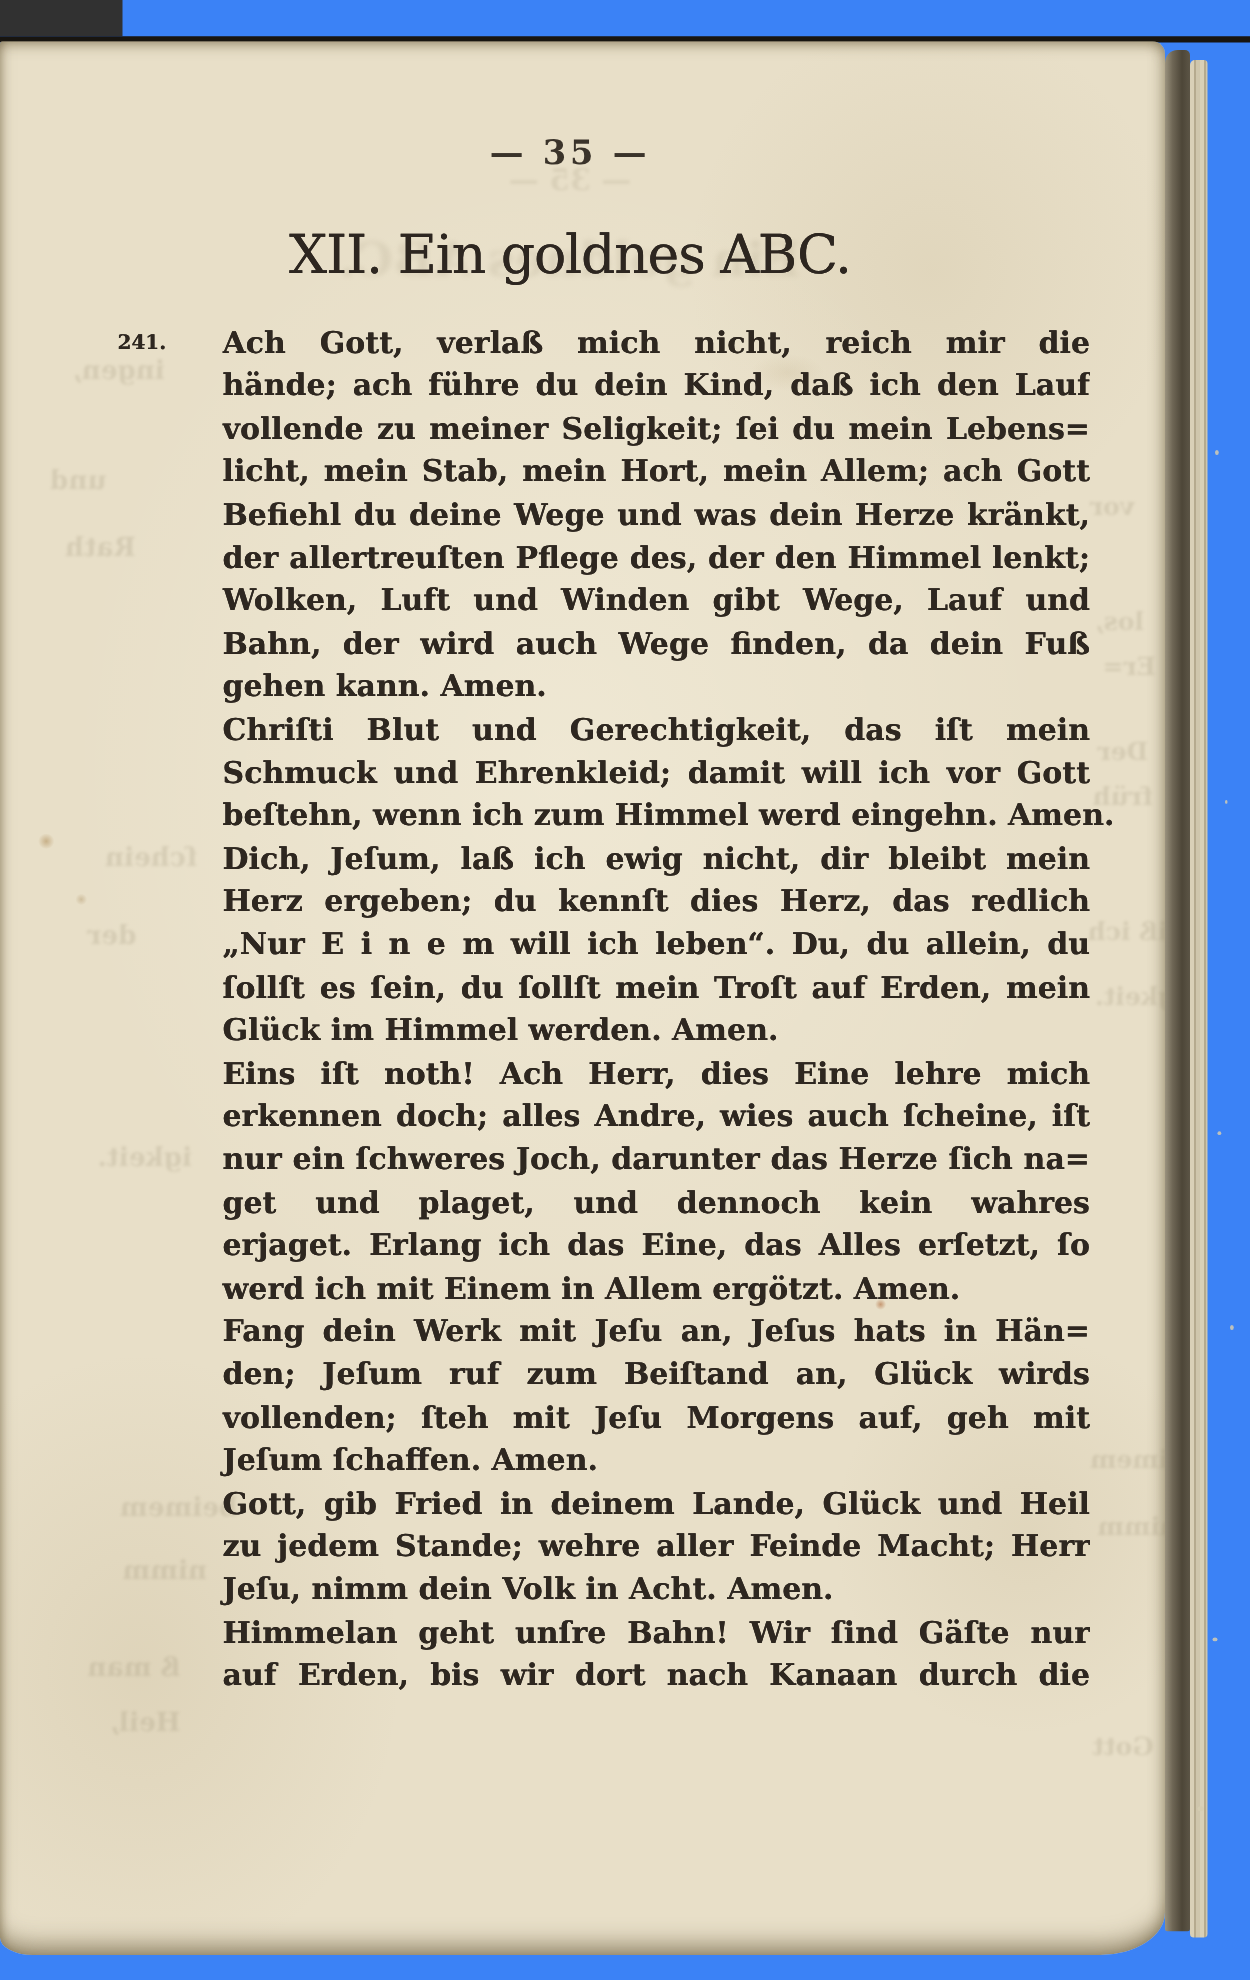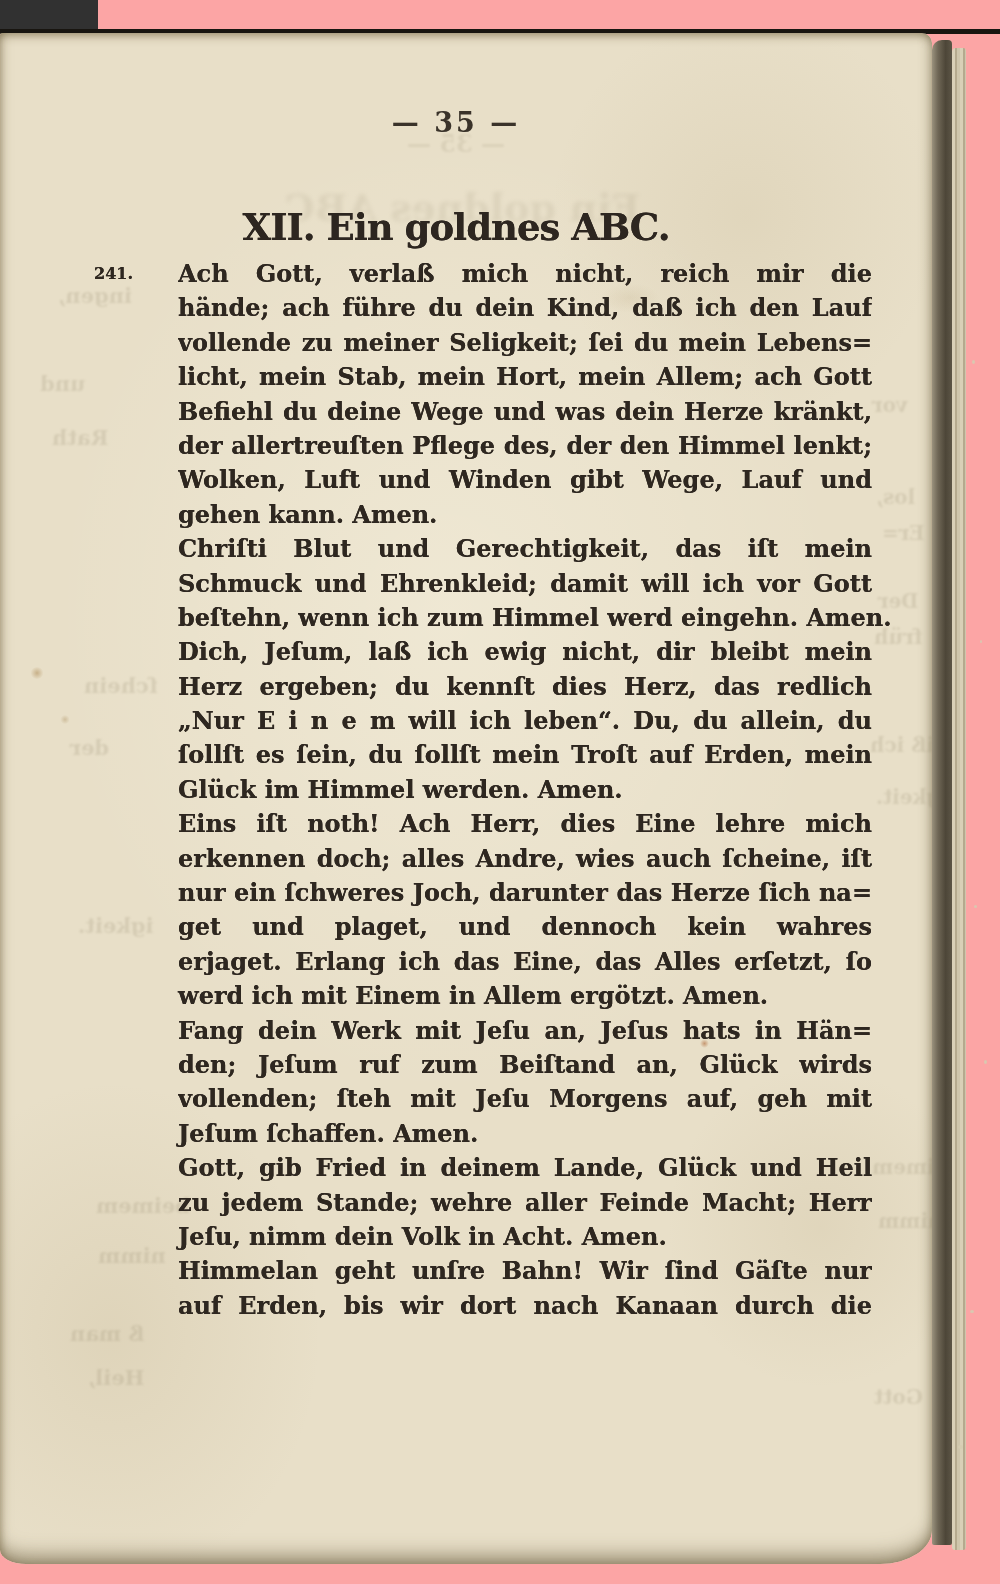--- a/index.html
+++ b/index.html
@@ -1,18 +1,18 @@
 <!DOCTYPE html>
 <html><head>
 <meta charset="utf-8">
 <style>
   html,body{margin:0;padding:0;background:#000;}
   .scan{
     position:relative;width:1000px;height:1584px;overflow:hidden;
-    background:#fca5a5;font-family:"DejaVu Serif", serif;
+    background:#3b82f6;font-family:"DejaVu Serif", serif;
   }
   
   .corner-patch{position:absolute;left:0;top:0;width:98px;height:29px;background:#313131;}
   .top-band-line{position:absolute;left:0;top:29px;width:100%;height:5px;background:#181510;}
   
   .paper{
     position:absolute;left:0;top:33px;width:932px;height:1531px;
     background:
       radial-gradient(ellipse 60% 45% at 48% 38%, rgba(255,252,238,.30), rgba(255,252,238,0) 70%),
       radial-gradient(ellipse 28% 18% at 80% 12%, rgba(170,150,105,.12), rgba(170,150,105,0) 75%),
@@ -39,23 +39,22 @@
   }
   .speck{position:absolute;border-radius:50%;background:#d5ccb2;opacity:.85;}
   .stain{position:absolute;border-radius:50%;}
   
   .pageno{
     position:absolute;left:0;top:74px;width:912px;text-align:center;
     font-size:27px;font-weight:bold;color:#3830256;color:#3a332a;letter-spacing:3px;
   }
   .title{
     position:absolute;left:0;top:146px;width:912px;text-align:center;
-    font-size:37px;font-weight:bold;color:#2d2620;letter-spacing:-1px;
+    font-size:43px;font-weight:normal;color:#2d2620;letter-spacing:-1px;
     text-shadow:0 0 .5px #2d2620;
-    margin-top:26px;
   }
   .textblock{
     position:absolute;left:178px;top:224px;width:694px;
     font-size:24px;font-weight:bold;color:#2e2720;
     text-shadow:0 0 .4px #2e2720;
   }
   .line{height:34.4px;line-height:34.4px;white-space:nowrap;}
   .line.jl{white-space:normal;text-align:justify;text-align-last:justify;overflow:hidden;}
   .line.ll{text-align:left;}
   .para-num{position:absolute;left:-84px;top:0;height:34.4px;line-height:34.4px;
@@ -121,20 +120,21 @@
     <div class="textblock">
       <span class="para-num">241.</span>
       <div id="text-lines">
           <div class="line jl">Ach Gott, verlaß mich nicht, reich mir die Gnaden=</div>
           <div class="line jl">hände; ach führe du dein Kind, daß ich den Lauf</div>
           <div class="line jl">vollende zu meiner Seligkeit; ſei du mein Lebens=</div>
           <div class="line jl">licht, mein Stab, mein Hort, mein Allem; ach Gott</div>
           <div class="line jl">Befiehl du deine Wege und was dein Herze kränkt,</div>
           <div class="line jl">der allertreuſten Pflege des, der den Himmel lenkt; der</div>
           <div class="line jl">Wolken, Luft und Winden gibt Wege, Lauf und</div>
+          <div class="line jl">Bahn, der wird auch Wege finden, da dein Fuß</div>
           <div class="line ll">gehen kann. Amen.</div>
           <div class="line jl">Chriſti Blut und Gerechtigkeit, das iſt mein</div>
           <div class="line jl">Schmuck und Ehrenkleid; damit will ich vor Gott</div>
           <div class="line ll">beſtehn, wenn ich zum Himmel werd eingehn. Amen.</div>
           <div class="line jl">Dich, Jeſum, laß ich ewig nicht, dir bleibt mein</div>
           <div class="line jl">Herz ergeben; du kennſt dies Herz, das redlich ſpricht:</div>
           <div class="line jl">„Nur E i n e m will ich leben“. Du, du allein, du</div>
           <div class="line jl">ſollſt es ſein, du ſollſt mein Troſt auf Erden, mein</div>
           <div class="line ll">Glück im Himmel werden. Amen.</div>
           <div class="line jl">Eins iſt noth! Ach Herr, dies Eine lehre mich</div>

